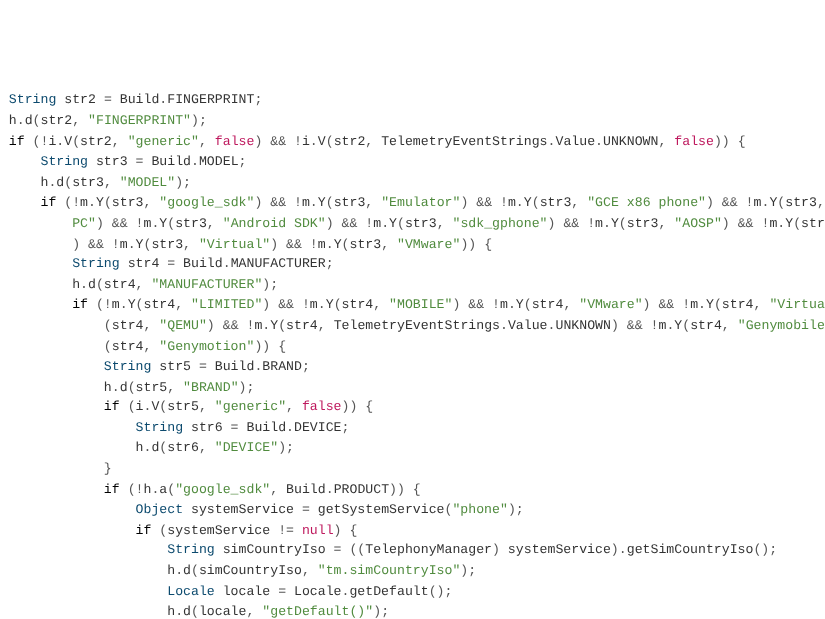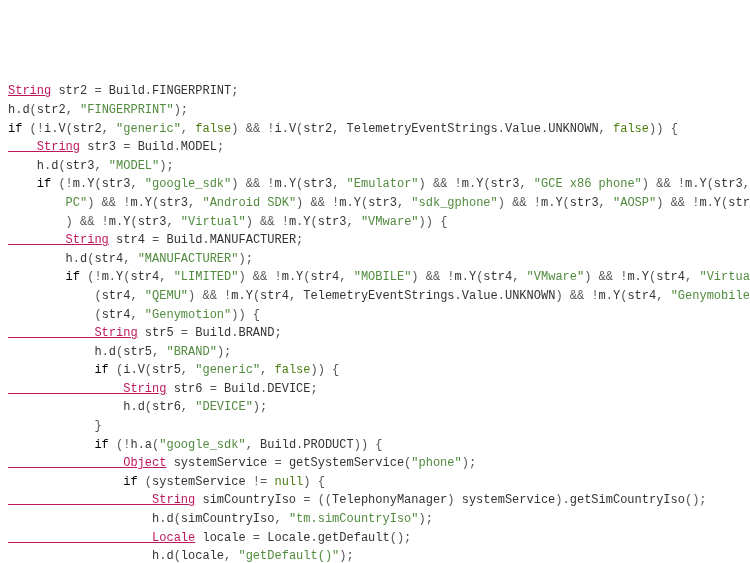--- a/index.html
+++ b/index.html
@@ -7,23 +7,23 @@
     padding: 8px;
     background: #ffffff;
     font-family: "Consolas", "Menlo", "Courier New", monospace;
     font-size: 12px;
     line-height: 1.55;
     color: #333333;
     white-space: pre;
     overflow: hidden;
   }
   .k { color: #000000; }   
-  .t { color: #be185d; text-decoration: underline; }   
+  .t { color: #0c4a6e; }   
   .s { color: #508b3e; }   
-  .b { color: #4d7c0f; }   
+  .b { color: #be185d; }   
   .p { color: #555555; }   
   .n { color: #333333; }   
 </style>
 </head>
 <body>
 
 
 
 <div id="code-view"><div><span class="t">String</span><span class="n"> str2 </span><span class="p">= </span><span class="n">Build</span><span class="p">.</span><span class="n">FINGERPRINT</span><span class="p">;</span></div><div><span class="n">h</span><span class="p">.</span><span class="n">d</span><span class="p">(</span><span class="n">str2</span><span class="p">, </span><span class="s">"FINGERPRINT"</span><span class="p">);</span></div><div><span class="k">if </span><span class="p">(!</span><span class="n">i</span><span class="p">.</span><span class="n">V</span><span class="p">(</span><span class="n">str2</span><span class="p">, </span><span class="s">"generic"</span><span class="p">, </span><span class="b">false</span><span class="p">) &amp;&amp; !</span><span class="n">i</span><span class="p">.</span><span class="n">V</span><span class="p">(</span><span class="n">str2</span><span class="p">, </span><span class="n">TelemetryEventStrings</span><span class="p">.</span><span class="n">Value</span><span class="p">.</span><span class="n">UNKNOWN</span><span class="p">, </span><span class="b">false</span><span class="p">)) {</span></div><div><span class="t">    String</span><span class="n"> str3 </span><span class="p">= </span><span class="n">Build</span><span class="p">.</span><span class="n">MODEL</span><span class="p">;</span></div><div><span class="n">    h</span><span class="p">.</span><span class="n">d</span><span class="p">(</span><span class="n">str3</span><span class="p">, </span><span class="s">"MODEL"</span><span class="p">);</span></div><div><span class="k">    if </span><span class="p">(!</span><span class="n">m</span><span class="p">.</span><span class="n">Y</span><span class="p">(</span><span class="n">str3</span><span class="p">, </span><span class="s">"google_sdk"</span><span class="p">) &amp;&amp; !</span><span class="n">m</span><span class="p">.</span><span class="n">Y</span><span class="p">(</span><span class="n">str3</span><span class="p">, </span><span class="s">"Emulator"</span><span class="p">) &amp;&amp; !</span><span class="n">m</span><span class="p">.</span><span class="n">Y</span><span class="p">(</span><span class="n">str3</span><span class="p">, </span><span class="s">"GCE x86 phone"</span><span class="p">) &amp;&amp; !</span><span class="n">m</span><span class="p">.</span><span class="n">Y</span><span class="p">(</span><span class="n">str3</span><span class="p">, </span></div><div><span class="s">        PC"</span><span class="p">) &amp;&amp; !</span><span class="n">m</span><span class="p">.</span><span class="n">Y</span><span class="p">(</span><span class="n">str3</span><span class="p">, </span><span class="s">"Android SDK"</span><span class="p">) &amp;&amp; !</span><span class="n">m</span><span class="p">.</span><span class="n">Y</span><span class="p">(</span><span class="n">str3</span><span class="p">, </span><span class="s">"sdk_gphone"</span><span class="p">) &amp;&amp; !</span><span class="n">m</span><span class="p">.</span><span class="n">Y</span><span class="p">(</span><span class="n">str3</span><span class="p">, </span><span class="s">"AOSP"</span><span class="p">) &amp;&amp; !</span><span class="n">m</span><span class="p">.</span><span class="n">Y</span><span class="p">(</span><span class="n">str3</span></div><div><span class="p">        ) &amp;&amp; !</span><span class="n">m</span><span class="p">.</span><span class="n">Y</span><span class="p">(</span><span class="n">str3</span><span class="p">, </span><span class="s">"Virtual"</span><span class="p">) &amp;&amp; !</span><span class="n">m</span><span class="p">.</span><span class="n">Y</span><span class="p">(</span><span class="n">str3</span><span class="p">, </span><span class="s">"VMware"</span><span class="p">)) {</span></div><div><span class="t">        String</span><span class="n"> str4 </span><span class="p">= </span><span class="n">Build</span><span class="p">.</span><span class="n">MANUFACTURER</span><span class="p">;</span></div><div><span class="n">        h</span><span class="p">.</span><span class="n">d</span><span class="p">(</span><span class="n">str4</span><span class="p">, </span><span class="s">"MANUFACTURER"</span><span class="p">);</span></div><div><span class="k">        if </span><span class="p">(!</span><span class="n">m</span><span class="p">.</span><span class="n">Y</span><span class="p">(</span><span class="n">str4</span><span class="p">, </span><span class="s">"LIMITED"</span><span class="p">) &amp;&amp; !</span><span class="n">m</span><span class="p">.</span><span class="n">Y</span><span class="p">(</span><span class="n">str4</span><span class="p">, </span><span class="s">"MOBILE"</span><span class="p">) &amp;&amp; !</span><span class="n">m</span><span class="p">.</span><span class="n">Y</span><span class="p">(</span><span class="n">str4</span><span class="p">, </span><span class="s">"VMware"</span><span class="p">) &amp;&amp; !</span><span class="n">m</span><span class="p">.</span><span class="n">Y</span><span class="p">(</span><span class="n">str4</span><span class="p">, </span><span class="s">"Virtual"</span></div><div><span class="p">            (</span><span class="n">str4</span><span class="p">, </span><span class="s">"QEMU"</span><span class="p">) &amp;&amp; !</span><span class="n">m</span><span class="p">.</span><span class="n">Y</span><span class="p">(</span><span class="n">str4</span><span class="p">, </span><span class="n">TelemetryEventStrings</span><span class="p">.</span><span class="n">Value</span><span class="p">.</span><span class="n">UNKNOWN</span><span class="p">) &amp;&amp; !</span><span class="n">m</span><span class="p">.</span><span class="n">Y</span><span class="p">(</span><span class="n">str4</span><span class="p">, </span><span class="s">"Genymobile"</span></div><div><span class="p">            (</span><span class="n">str4</span><span class="p">, </span><span class="s">"Genymotion"</span><span class="p">)) {</span></div><div><span class="t">            String</span><span class="n"> str5 </span><span class="p">= </span><span class="n">Build</span><span class="p">.</span><span class="n">BRAND</span><span class="p">;</span></div><div><span class="n">            h</span><span class="p">.</span><span class="n">d</span><span class="p">(</span><span class="n">str5</span><span class="p">, </span><span class="s">"BRAND"</span><span class="p">);</span></div><div><span class="k">            if </span><span class="p">(</span><span class="n">i</span><span class="p">.</span><span class="n">V</span><span class="p">(</span><span class="n">str5</span><span class="p">, </span><span class="s">"generic"</span><span class="p">, </span><span class="b">false</span><span class="p">)) {</span></div><div><span class="t">                String</span><span class="n"> str6 </span><span class="p">= </span><span class="n">Build</span><span class="p">.</span><span class="n">DEVICE</span><span class="p">;</span></div><div><span class="n">                h</span><span class="p">.</span><span class="n">d</span><span class="p">(</span><span class="n">str6</span><span class="p">, </span><span class="s">"DEVICE"</span><span class="p">);</span></div><div><span class="p">            }</span></div><div><span class="k">            if </span><span class="p">(!</span><span class="n">h</span><span class="p">.</span><span class="n">a</span><span class="p">(</span><span class="s">"google_sdk"</span><span class="p">, </span><span class="n">Build</span><span class="p">.</span><span class="n">PRODUCT</span><span class="p">)) {</span></div><div><span class="t">                Object</span><span class="n"> systemService </span><span class="p">= </span><span class="n">getSystemService</span><span class="p">(</span><span class="s">"phone"</span><span class="p">);</span></div><div><span class="k">                if </span><span class="p">(</span><span class="n">systemService </span><span class="p">!= </span><span class="b">null</span><span class="p">) {</span></div><div><span class="t">                    String</span><span class="n"> simCountryIso </span><span class="p">= ((</span><span class="n">TelephonyManager</span><span class="p">) </span><span class="n">systemService</span><span class="p">).</span><span class="n">getSimCountryIso</span><span class="p">();</span></div><div><span class="n">                    h</span><span class="p">.</span><span class="n">d</span><span class="p">(</span><span class="n">simCountryIso</span><span class="p">, </span><span class="s">"tm.simCountryIso"</span><span class="p">);</span></div><div><span class="t">                    Locale</span><span class="n"> locale </span><span class="p">= </span><span class="n">Locale</span><span class="p">.</span><span class="n">getDefault</span><span class="p">();</span></div><div><span class="n">                    h</span><span class="p">.</span><span class="n">d</span><span class="p">(</span><span class="n">locale</span><span class="p">, </span><span class="s">"getDefault()"</span><span class="p">);</span></div></div>
 

